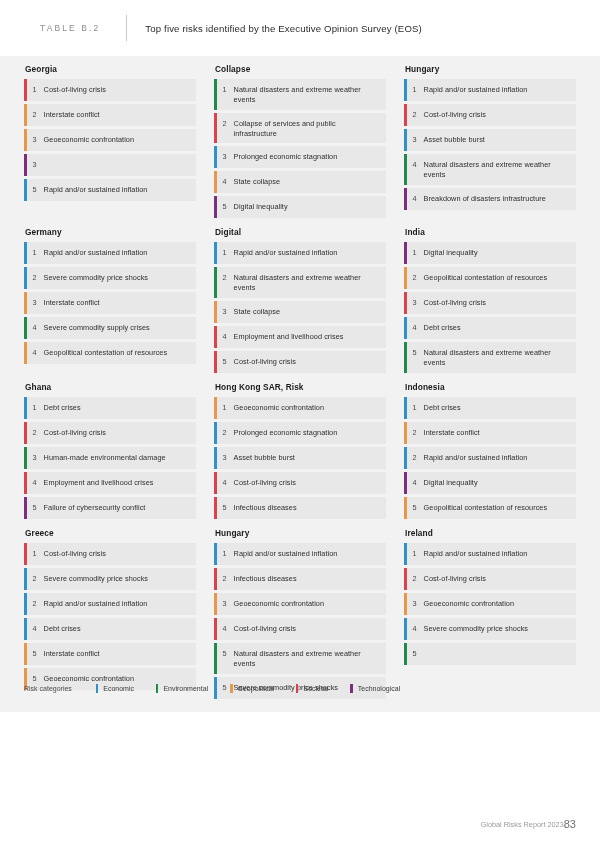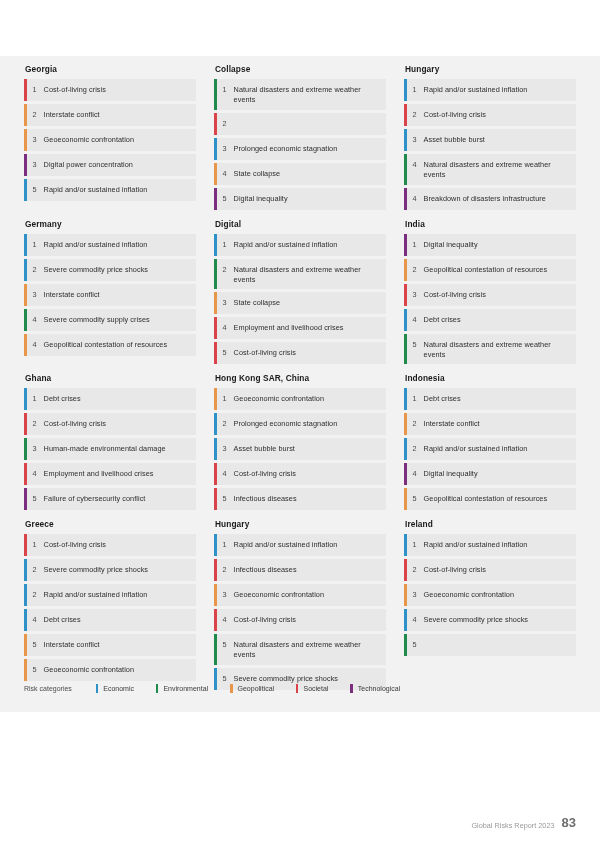--- a/index.html
+++ b/index.html
@@ -150,36 +150,40 @@
   .legend-swatch.geopolitical  { background: #e8974a; }
   .legend-swatch.societal      { background: #d9434a; }
   .legend-swatch.technological { background: #7b2e7e; }
 
   
   .footer {
     position: absolute;
     right: 24px;
     bottom: 18px;
     display: flex;
-    align-items: flex-end;
-    gap: 7px;
+    align-items: center;
     font-size: 7.3px;
     color: #9a9a9a;
   }
   .footer-page {
-    font-weight: 700;
+    font-weight: 400;
     color: #6e6e6e;
-    font-size: 13px;
+    font-size: 11px;
   }
 </style>
 </head>
 <body>
 
 <div class="page">
 
+  <div class="header">
+    <span class="table-num">TABLE B.2</span>
+    <span class="hdr-divider"></span>
+    <span class="hdr-title">Top five risks identified by the Executive Opinion Survey (EOS)</span>
+  </div>
 
   <div class="band"></div>
 
   <div class="grid-wrap" id="grid">
       <div class="row-group">
         <div class="col">
           <div class="country">Georgia</div>
           <div class="risk-row">
             <span class="bar societal"></span>
             <span class="rank">1</span>
@@ -191,38 +195,38 @@
             <span class="risk-label">Interstate conflict</span>
           </div>
           <div class="risk-row">
             <span class="bar geopolitical"></span>
             <span class="rank">3</span>
             <span class="risk-label">Geoeconomic confrontation</span>
           </div>
           <div class="risk-row">
             <span class="bar technological"></span>
             <span class="rank">3</span>
-            <span class="risk-label">Digital power concentration</span>
           </div>
           <div class="risk-row">
             <span class="bar economic"></span>
             <span class="rank">5</span>
             <span class="risk-label">Rapid and/or sustained inflation</span>
           </div>
         </div>
         <div class="col">
           <div class="country">Collapse</div>
           <div class="risk-row">
             <span class="bar environmental"></span>
             <span class="rank">1</span>
             <span class="risk-label">Natural disasters and extreme weather events</span>
           </div>
           <div class="risk-row">
             <span class="bar societal"></span>
             <span class="rank">2</span>
+            <span class="risk-label">Collapse of services and public infrastructure</span>
           </div>
           <div class="risk-row">
             <span class="bar economic"></span>
             <span class="rank">3</span>
             <span class="risk-label">Prolonged economic stagnation</span>
           </div>
           <div class="risk-row">
             <span class="bar geopolitical"></span>
             <span class="rank">4</span>
             <span class="risk-label">State collapse</span>
@@ -371,21 +375,21 @@
             <span class="rank">4</span>
             <span class="risk-label">Employment and livelihood crises</span>
           </div>
           <div class="risk-row">
             <span class="bar technological"></span>
             <span class="rank">5</span>
             <span class="risk-label">Failure of cybersecurity conflict</span>
           </div>
         </div>
         <div class="col">
-          <div class="country">Hong Kong SAR, China</div>
+          <div class="country">Hong Kong SAR, Risk</div>
           <div class="risk-row">
             <span class="bar geopolitical"></span>
             <span class="rank">1</span>
             <span class="risk-label">Geoeconomic confrontation</span>
           </div>
           <div class="risk-row">
             <span class="bar economic"></span>
             <span class="rank">2</span>
             <span class="risk-label">Prolonged economic stagnation</span>
           </div>

